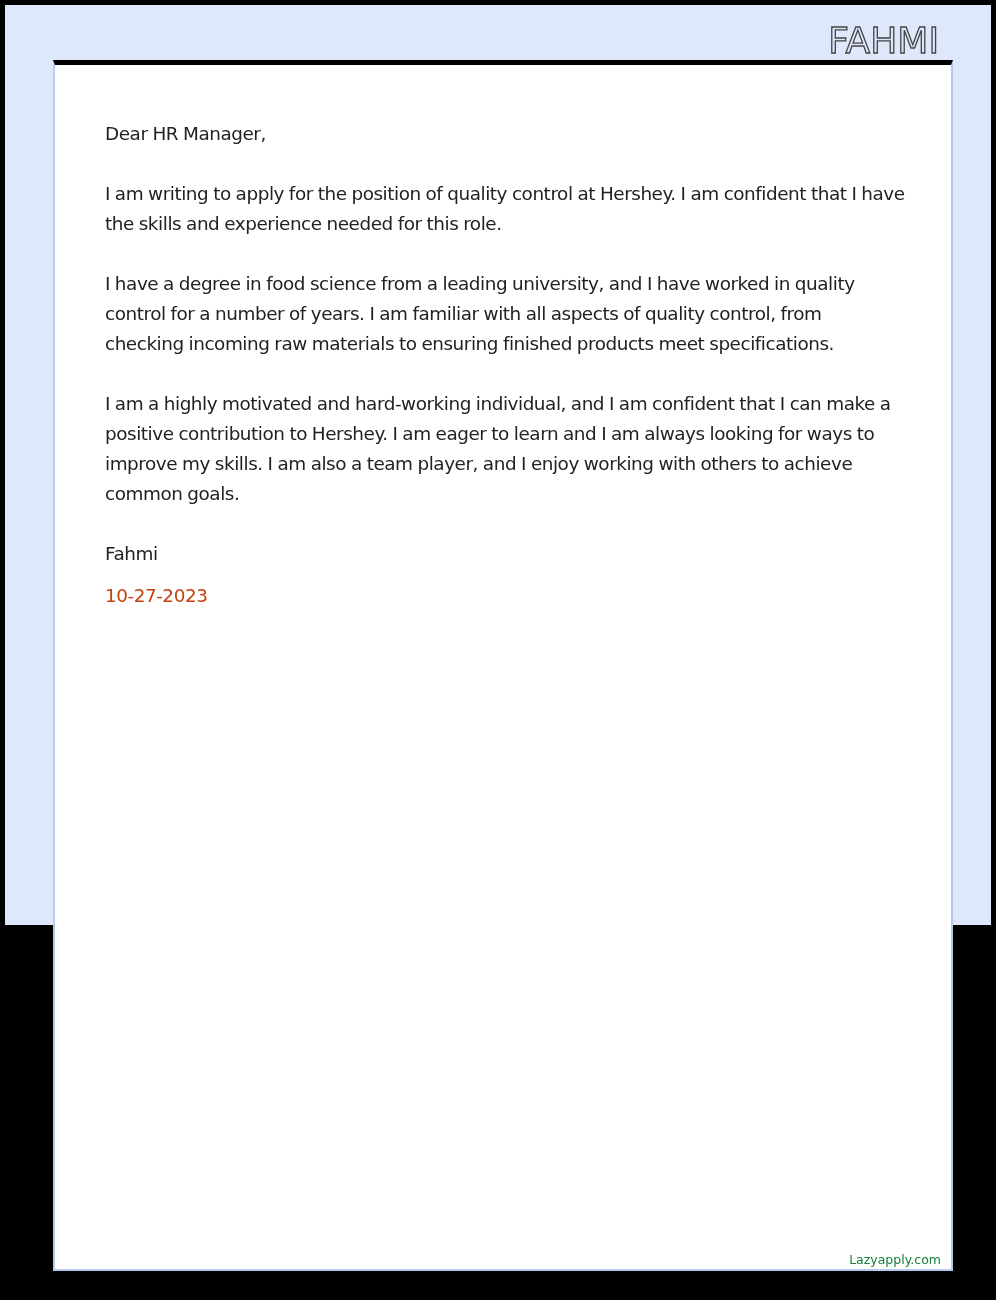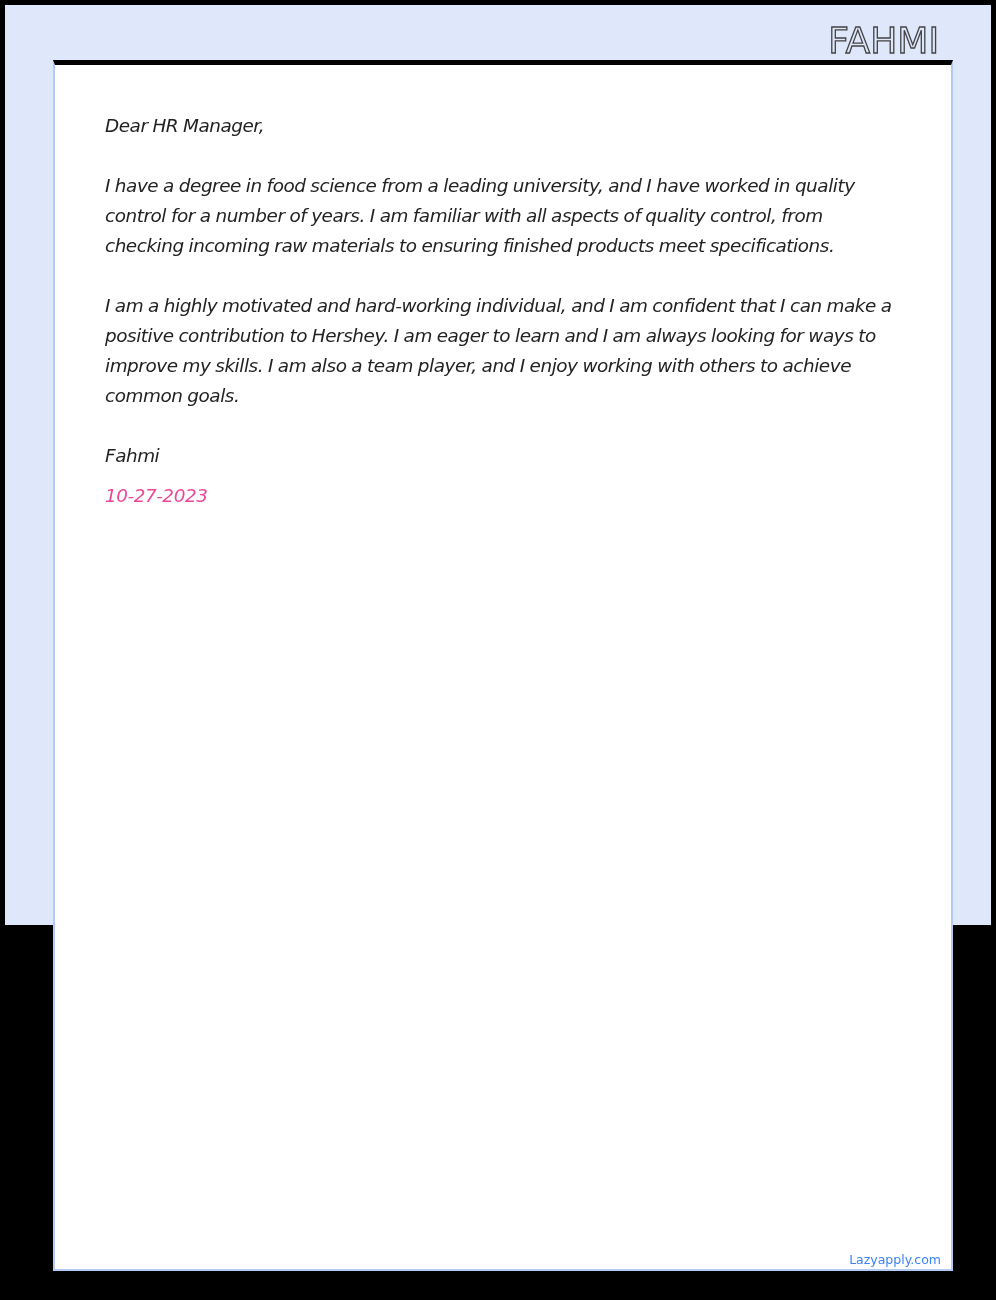--- a/index.html
+++ b/index.html
@@ -51,47 +51,47 @@
       left: 50px;
       top: 42px;
       width: 800px;
       font-size: 18.4px;
       line-height: 30px;
       color: #222;
       letter-spacing: -0.45px;
       word-spacing: -0.5px;
     }
     .letter p {
-      margin: 4px 0 30px 0;
-      font-style: italic;
+      margin: 12px 0 30px 0;
     }
     .letter p.tight {
       margin-bottom: 10px;
     }
     .date {
-      color: #ec4899;
+      color: #c2410c;
     }
     .footer {
       position: absolute;
       right: 10px;
       bottom: 0px;
       font-size: 12.5px;
-      color: #3b82f6;
+      color: #15803d;
       line-height: 18px;
     }
   </style>
 </head>
 <body>
 
 <div class="frame">
   <div class="brand">FAHMI</div>
 
   <div class="page">
     <div class="letter">
       <p>Dear HR Manager,</p>
+      <p>I am writing to apply for the position of quality control at Hershey. I am confident that I have the skills and experience needed for this role.</p>
       <p>I have a degree in food science from a leading university, and I have worked in quality control for a number of years. I am familiar with all aspects of quality control, from checking incoming raw materials to ensuring finished products meet specifications.</p>
       <p>I am a highly motivated and hard-working individual, and I am confident that I can make a positive contribution to Hershey. I am eager to learn and I am always looking for ways to improve my skills. I am also a team player, and I enjoy working with others to achieve common goals.</p>
       <p class="tight">Fahmi</p>
       <p class="date">10-27-2023</p>
     </div>
     <div class="footer">Lazyapply.com</div>
   </div>
 </div>
 
 </body></html>

